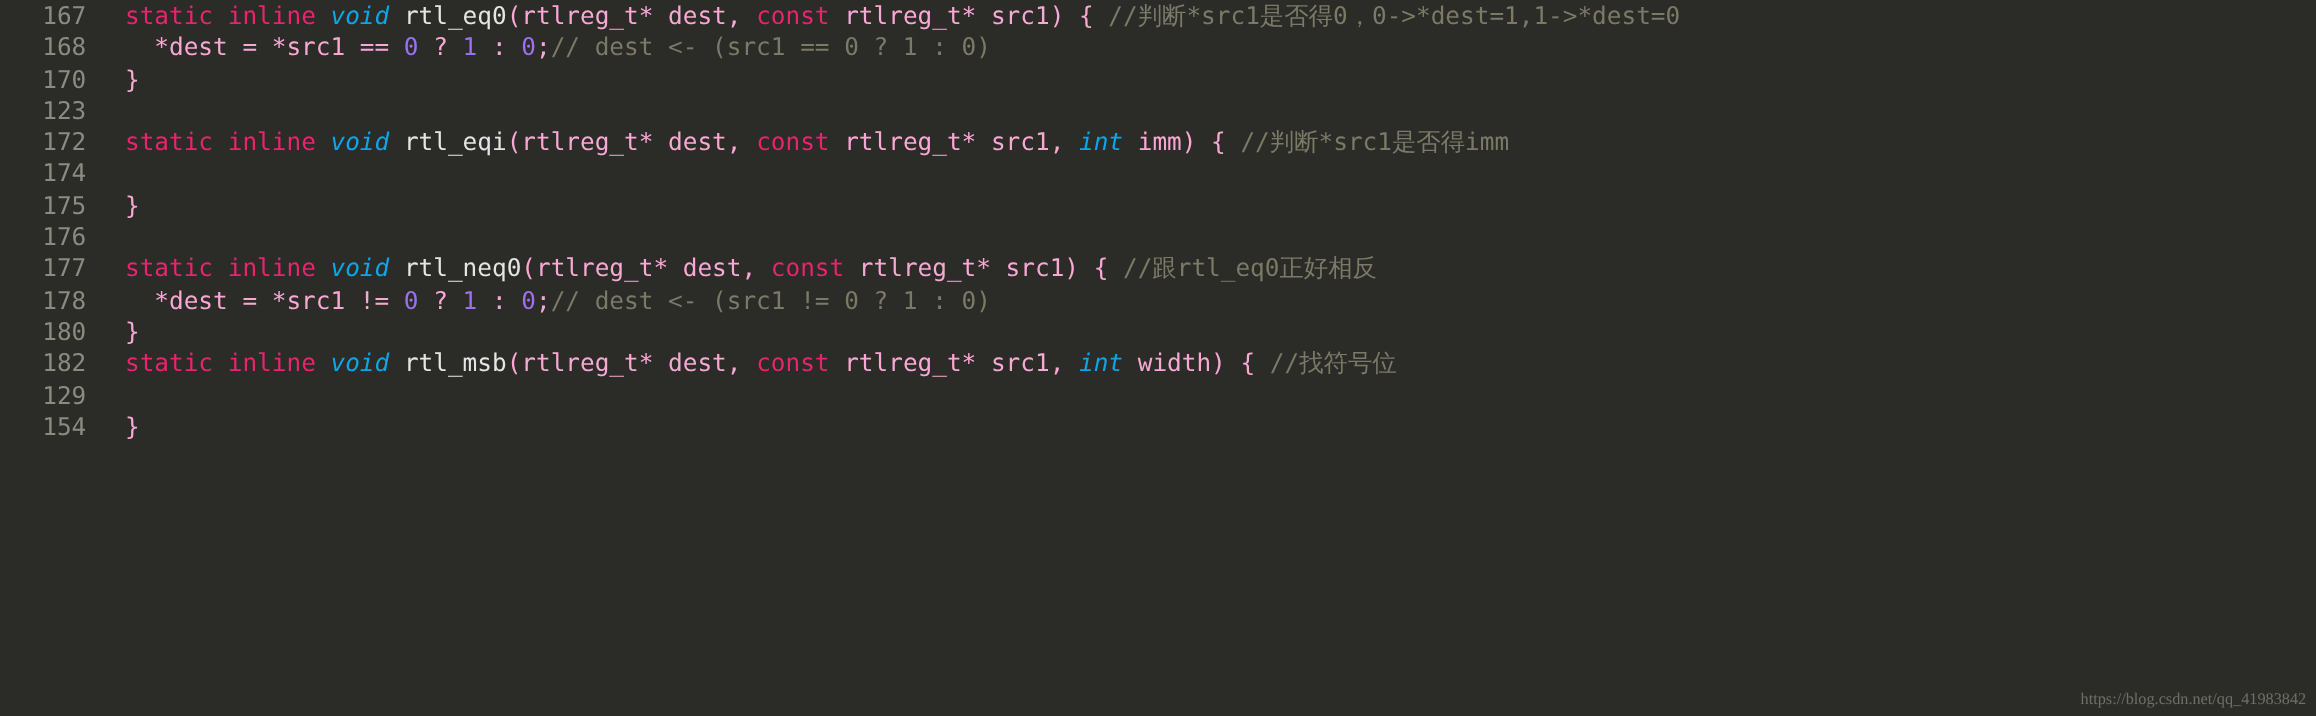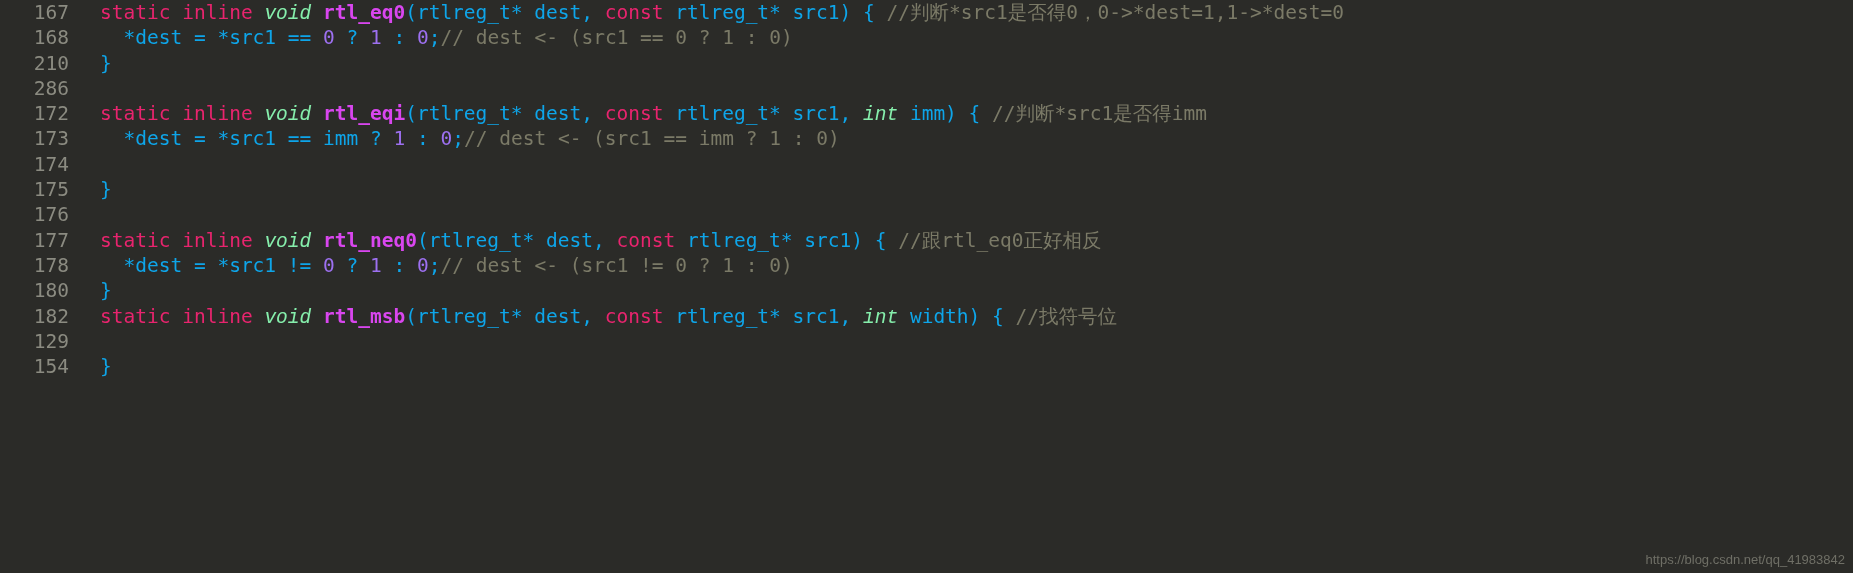--- a/index.html
+++ b/index.html
@@ -58,46 +58,45 @@
     width: 1px;
     background: #4a4a44;
   }
   .ltext {
     font-size: 19.5px;
     font-family: "DejaVu Sans Mono", "Liberation Mono", monospace;
     color: #f2f2ef;
     letter-spacing: 0px;
   }
   .tok-kw      { color: #e8246e; }
-  .tok-type    { color: #86efac; font-style: italic; font-family: Liberation Mono, monospace; }
-  .tok-fn      { color: #d946ef; font-weight: bold; }
-  .tok-plain   { color: #0ea5e9; }
+  .tok-type    { color: #0ea5e9; font-style: italic; }
+  .tok-fn      { color: #e5e5e5; }
+  .tok-plain   { color: #f9a8d4; }
   .tok-num     { color: #9d70f0; }
   .tok-comment { color: #7b7a67; }
   .watermark {
     position: absolute;
     right: 8px;
     bottom: 6px;
     font-size: 13px;
     color: #6f6f66;
-    font-family: Liberation Sans, sans-serif;
+    font-family: Liberation Serif, serif;
     white-space: nowrap;
   }
 </style>
 </head>
 <body>
 
 <div id="editor">
   <div class="code-area" id="code-area">
       <div class="line"><div class="lnum">167</div><div class="guide"></div><div class="ltext"><span class="tok-kw">static</span><span class="tok-plain"> </span><span class="tok-kw">inline</span><span class="tok-plain"> </span><span class="tok-type">void</span><span class="tok-plain"> </span><span class="tok-fn">rtl_eq0</span><span class="tok-plain">(rtlreg_t* dest, </span><span class="tok-kw">const</span><span class="tok-plain"> rtlreg_t* src1) { </span><span class="tok-comment">//判断*src1是否得0，0-&gt;*dest=1,1-&gt;*dest=0</span></div></div>
       <div class="line"><div class="lnum">168</div><div class="guide on"></div><div class="ltext"><span class="tok-plain">  *dest = *src1 == </span><span class="tok-num">0</span><span class="tok-plain"> ? </span><span class="tok-num">1</span><span class="tok-plain"> : </span><span class="tok-num">0</span><span class="tok-plain">;</span><span class="tok-comment">// dest &lt;- (src1 == 0 ? 1 : 0)</span></div></div>
-      <div class="line"><div class="lnum">210</div><div class="guide"></div><div class="ltext"><span class="tok-plain">}</span></div></div>
-      <div class="line"><div class="lnum">286</div><div class="guide"></div><div class="ltext"></div></div>
+      <div class="line"><div class="lnum">170</div><div class="guide"></div><div class="ltext"><span class="tok-plain">}</span></div></div>
+      <div class="line"><div class="lnum">123</div><div class="guide"></div><div class="ltext"></div></div>
       <div class="line"><div class="lnum">172</div><div class="guide"></div><div class="ltext"><span class="tok-kw">static</span><span class="tok-plain"> </span><span class="tok-kw">inline</span><span class="tok-plain"> </span><span class="tok-type">void</span><span class="tok-plain"> </span><span class="tok-fn">rtl_eqi</span><span class="tok-plain">(rtlreg_t* dest, </span><span class="tok-kw">const</span><span class="tok-plain"> rtlreg_t* src1, </span><span class="tok-type">int</span><span class="tok-plain"> imm) { </span><span class="tok-comment">//判断*src1是否得imm</span></div></div>
-      <div class="line"><div class="lnum">173</div><div class="guide on"></div><div class="ltext"><span class="tok-plain">  *dest = *src1 == imm ? </span><span class="tok-num">1</span><span class="tok-plain"> : </span><span class="tok-num">0</span><span class="tok-plain">;</span><span class="tok-comment">// dest &lt;- (src1 == imm ? 1 : 0)</span></div></div>
       <div class="line"><div class="lnum">174</div><div class="guide"></div><div class="ltext"></div></div>
       <div class="line"><div class="lnum">175</div><div class="guide"></div><div class="ltext"><span class="tok-plain">}</span></div></div>
       <div class="line"><div class="lnum">176</div><div class="guide"></div><div class="ltext"></div></div>
       <div class="line"><div class="lnum">177</div><div class="guide"></div><div class="ltext"><span class="tok-kw">static</span><span class="tok-plain"> </span><span class="tok-kw">inline</span><span class="tok-plain"> </span><span class="tok-type">void</span><span class="tok-plain"> </span><span class="tok-fn">rtl_neq0</span><span class="tok-plain">(rtlreg_t* dest, </span><span class="tok-kw">const</span><span class="tok-plain"> rtlreg_t* src1) { </span><span class="tok-comment">//跟rtl_eq0正好相反</span></div></div>
       <div class="line"><div class="lnum">178</div><div class="guide on"></div><div class="ltext"><span class="tok-plain">  *dest = *src1 != </span><span class="tok-num">0</span><span class="tok-plain"> ? </span><span class="tok-num">1</span><span class="tok-plain"> : </span><span class="tok-num">0</span><span class="tok-plain">;</span><span class="tok-comment">// dest &lt;- (src1 != 0 ? 1 : 0)</span></div></div>
       <div class="line"><div class="lnum">180</div><div class="guide"></div><div class="ltext"><span class="tok-plain">}</span></div></div>
       <div class="line"><div class="lnum">182</div><div class="guide"></div><div class="ltext"><span class="tok-kw">static</span><span class="tok-plain"> </span><span class="tok-kw">inline</span><span class="tok-plain"> </span><span class="tok-type">void</span><span class="tok-plain"> </span><span class="tok-fn">rtl_msb</span><span class="tok-plain">(rtlreg_t* dest, </span><span class="tok-kw">const</span><span class="tok-plain"> rtlreg_t* src1, </span><span class="tok-type">int</span><span class="tok-plain"> width) { </span><span class="tok-comment">//找符号位</span></div></div>
       <div class="line"><div class="lnum">129</div><div class="guide"></div><div class="ltext"></div></div>
       <div class="line"><div class="lnum">154</div><div class="guide"></div><div class="ltext"><span class="tok-plain">}</span></div></div>
     </div>

